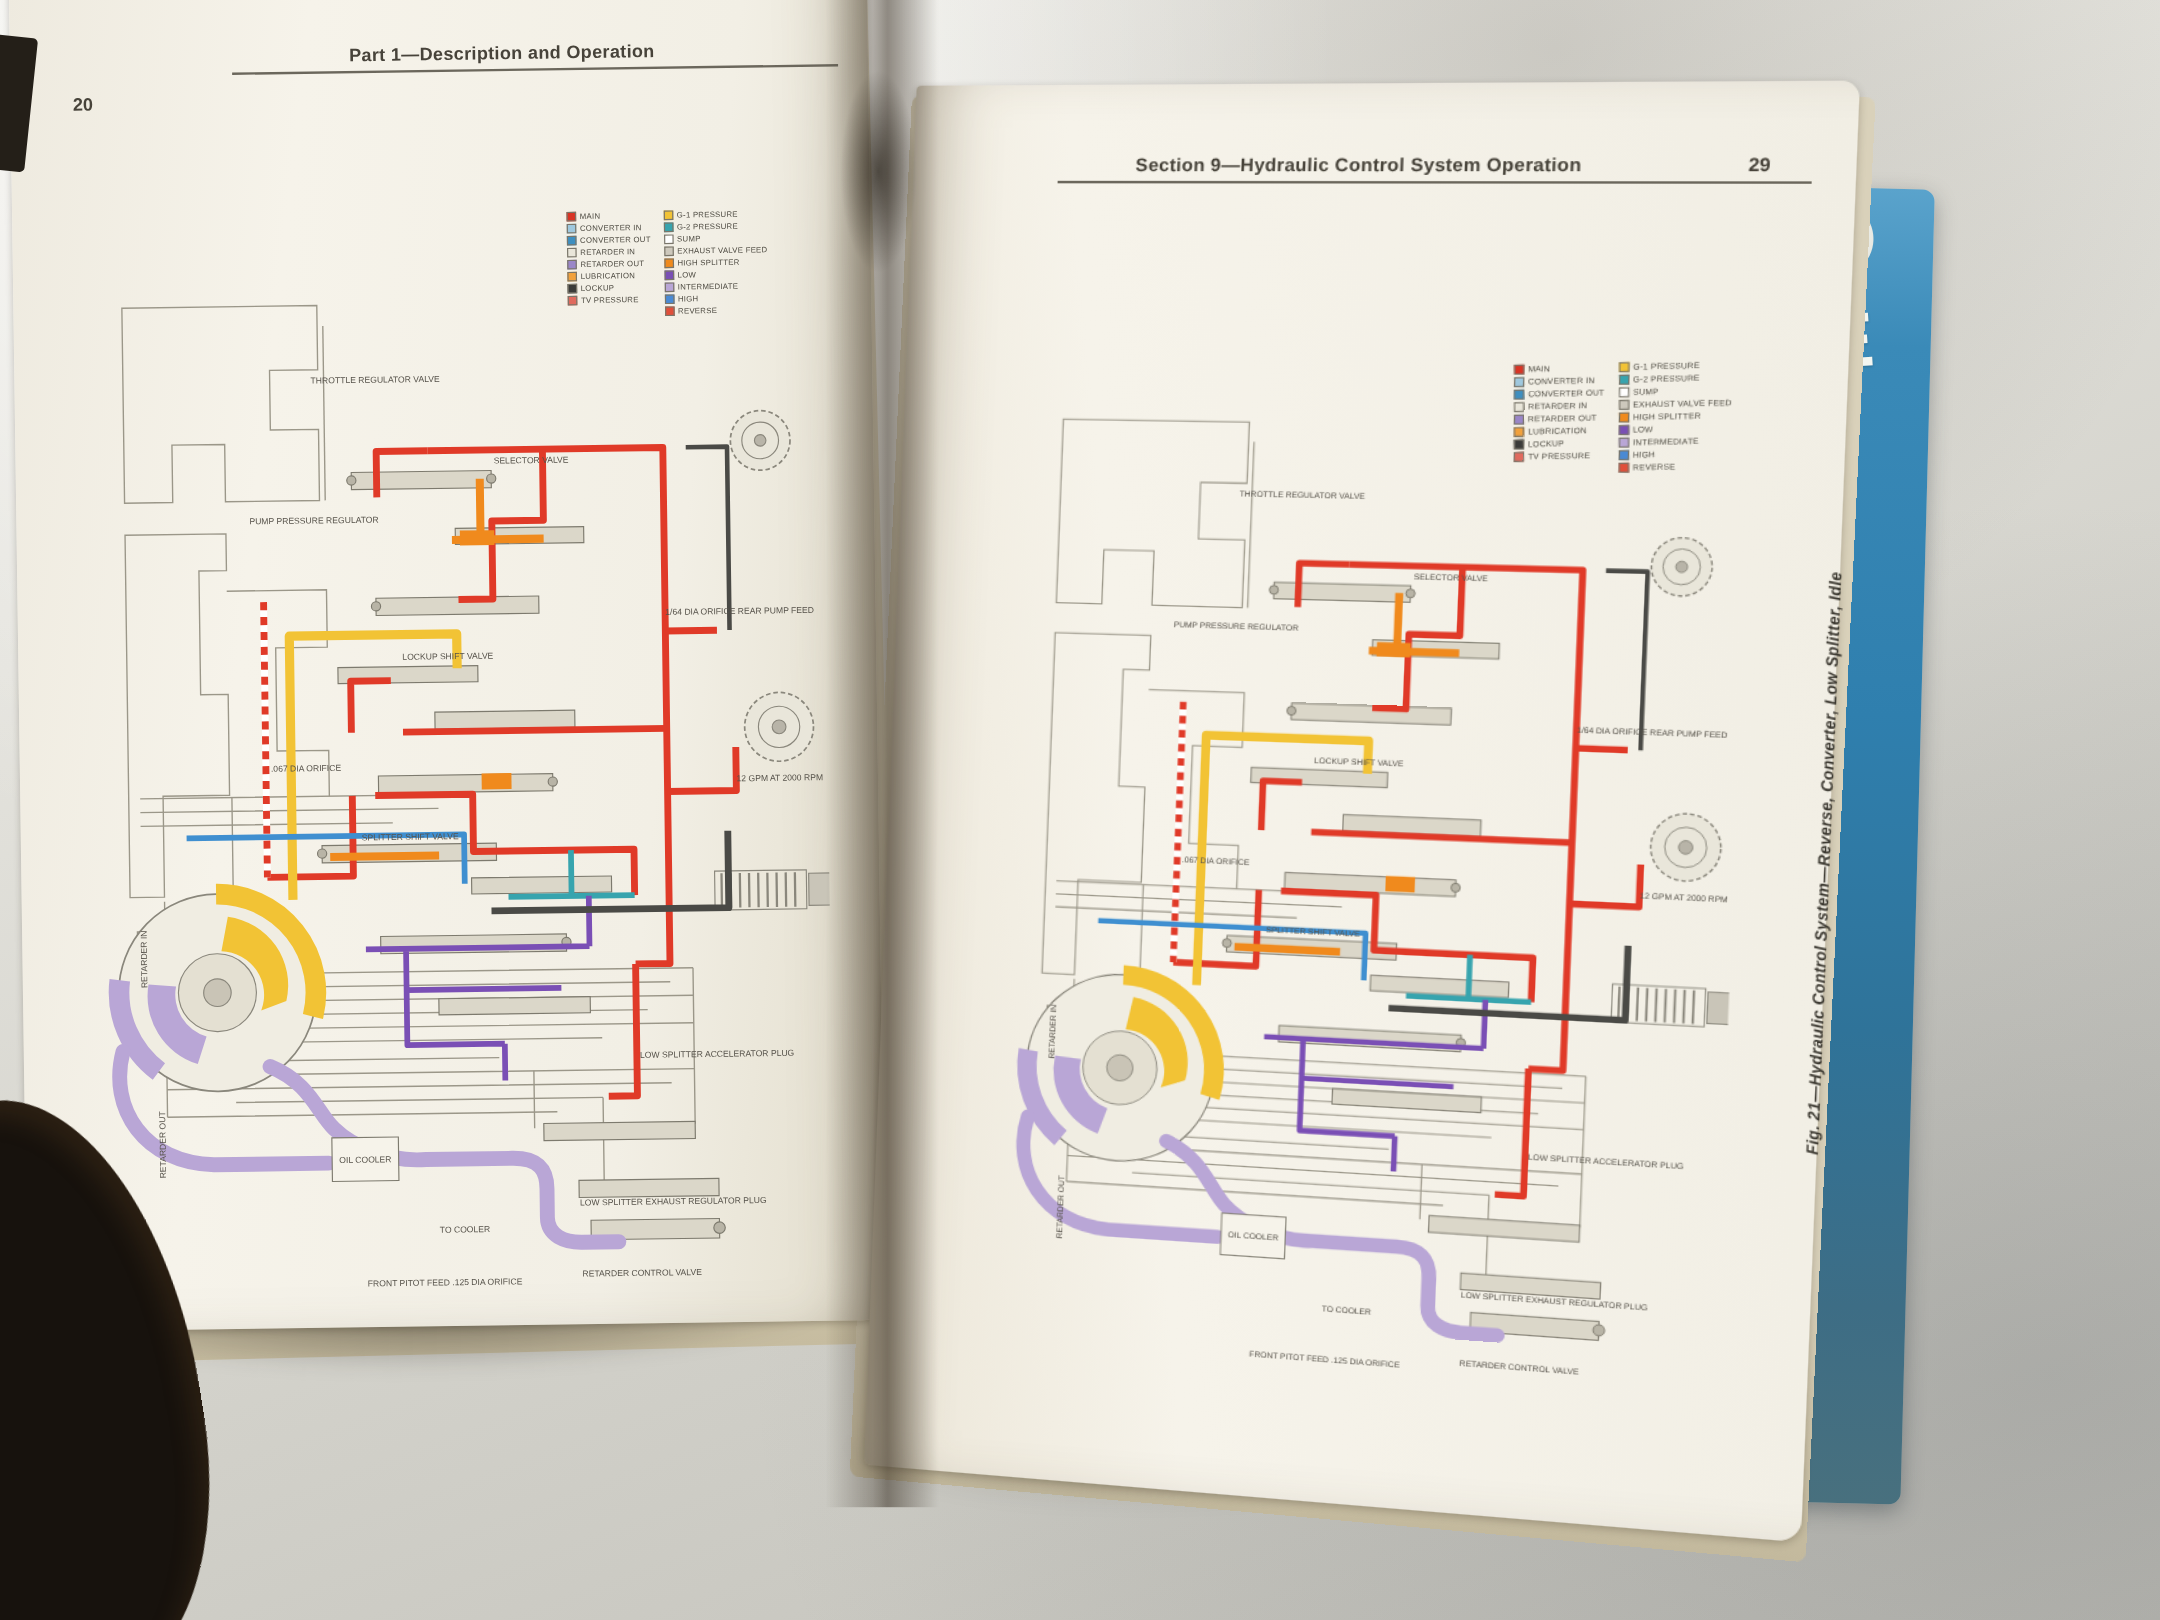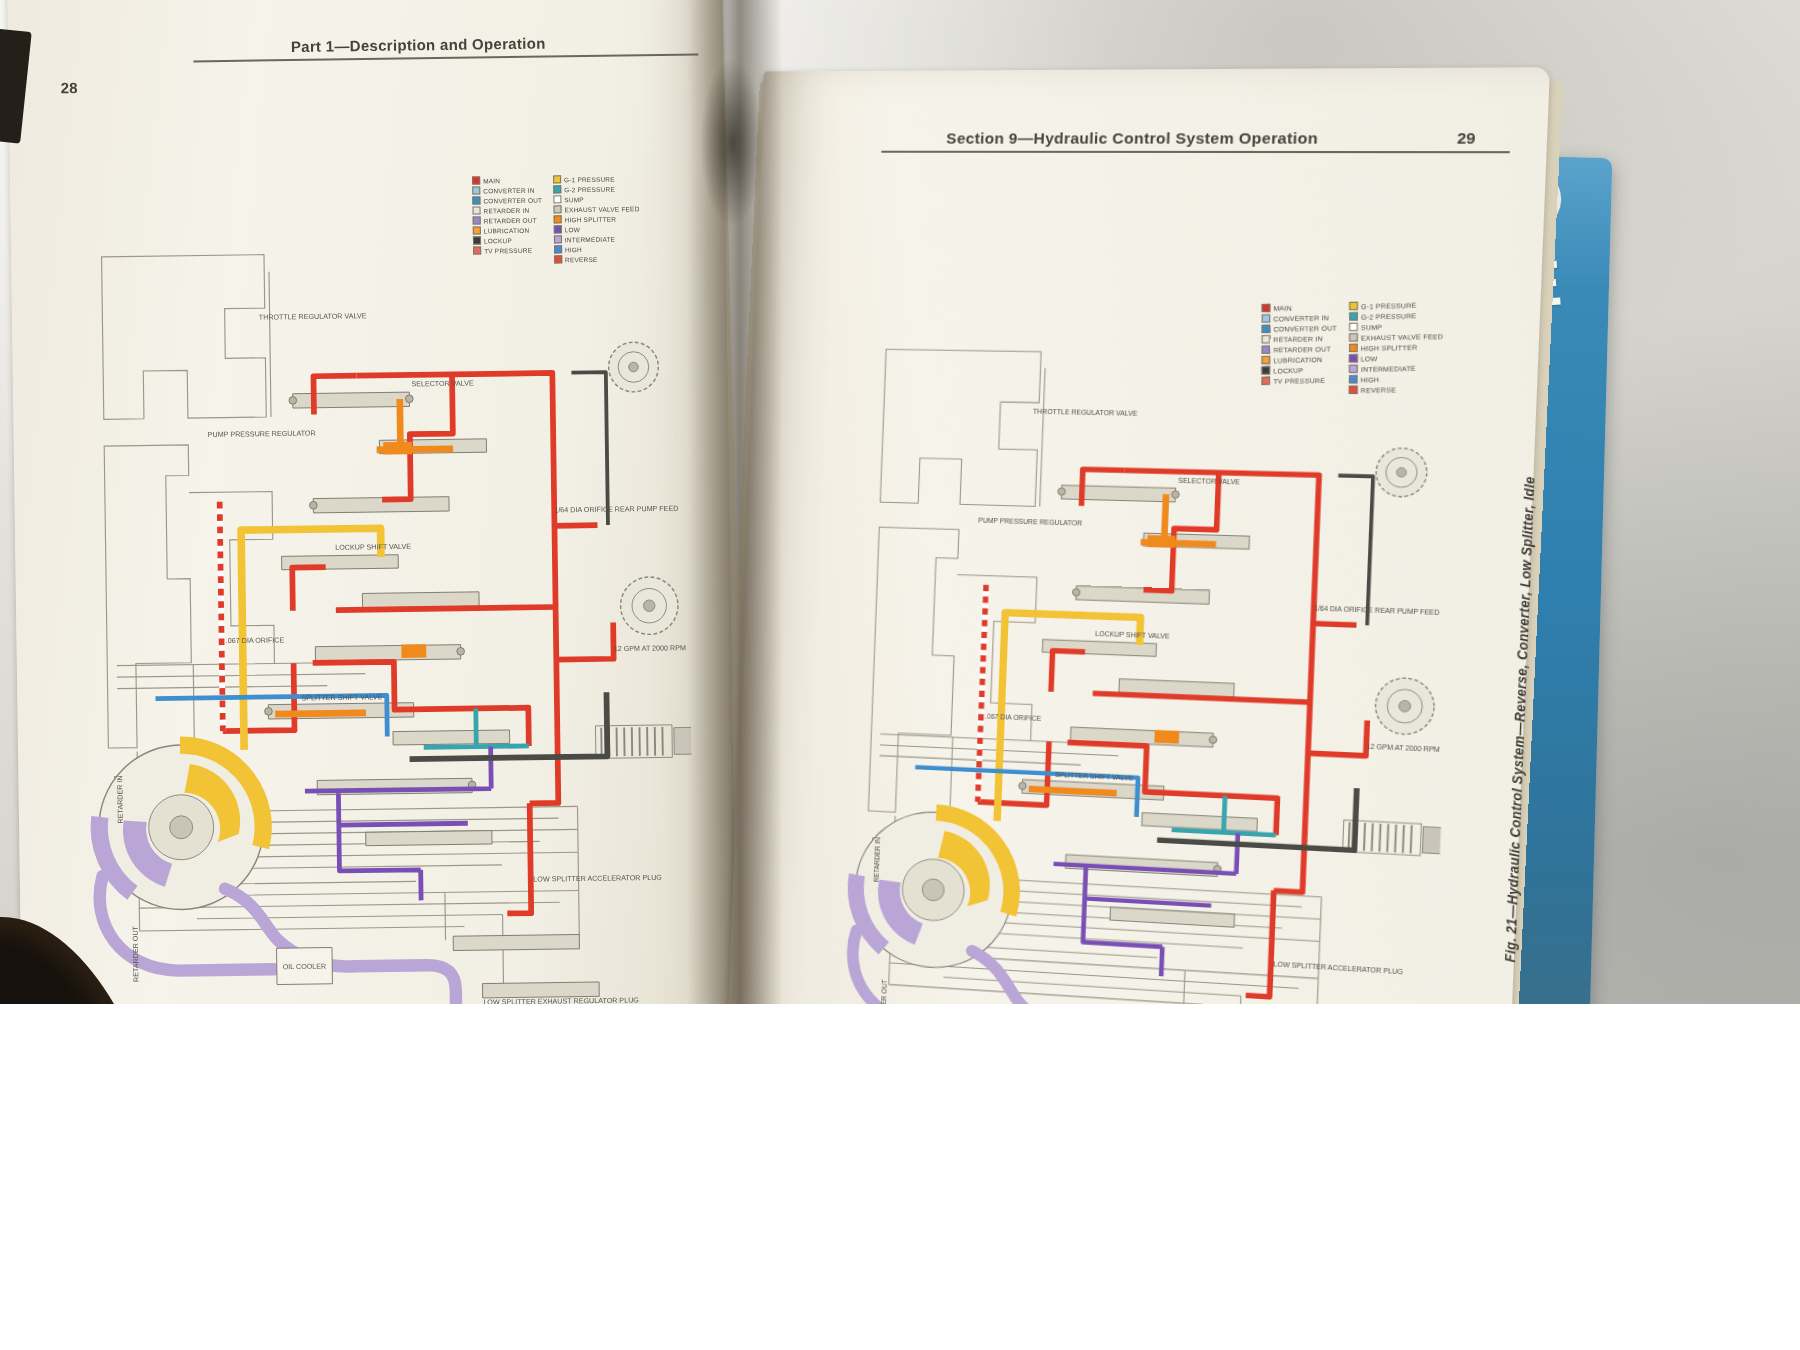--- a/index.html
+++ b/index.html
@@ -1,17 +1,17 @@
 <!DOCTYPE html>
 <html><head>
 <meta charset="utf-8">
 <style>
   html,body{margin:0;padding:0;}
   body{font-family:"Liberation Sans",sans-serif;}
-  .photo{position:relative;width:1800px;height:1004px;overflow:hidden;
+  .photo{position:relative;width:1800px;height:1350px;overflow:hidden;
     background:
       radial-gradient(ellipse at 18% 2%, rgba(255,255,255,.75), rgba(255,255,255,0) 38%),
       radial-gradient(ellipse at 72% 3%, rgba(110,105,95,.22), rgba(110,105,95,0) 30%),
       radial-gradient(ellipse at 95% 85%, rgba(90,95,100,.25), rgba(90,95,100,0) 45%),
       linear-gradient(160deg,#efeee9 0%,#e4e3dd 28%,#d2d1ca 62%,#c0bfb8 100%);}
   
   .blue-book{position:absolute;left:1440px;top:156px;width:158px;height:1096px;z-index:1;
     border-radius:10px;transform:rotate(1.5deg);
     background:linear-gradient(180deg,#5aa3cc 0%,#3a8ab8 12%,#2f7fae 40%,#2f7399 64%,#3d6d85 85%,#48707e 100%);
     box-shadow:0 6px 18px rgba(30,40,50,.35);}
@@ -213,21 +213,21 @@
   </div>
 
   <div class="under-left"></div>
   <div class="under-right"></div>
   <div class="shadow-left"></div>
   <div class="shadow-right"></div>
 
   <div class="page page-left">
     <div class="running-head" style="left:150px;top:82px;width:520px;">Part 1—Description and Operation</div>
     <div class="head-rule" style="left:185px;top:103px;width:505px;"></div>
-    <div class="folio" style="left:52px;top:120px;">28</div>
+    <div class="folio" style="left:52px;top:120px;">20</div>
 
     <div class="legend" style="left:462px;top:222px;">
       <div class="lg-col">
         <div class="lg-row">
             <span class="sw" style="background: rgb(217, 52, 37);"></span>
             <span class="lg-t">MAIN</span>
           </div>
         <div class="lg-row">
             <span class="sw" style="background: rgb(159, 200, 222);"></span>
             <span class="lg-t">CONVERTER IN</span>

